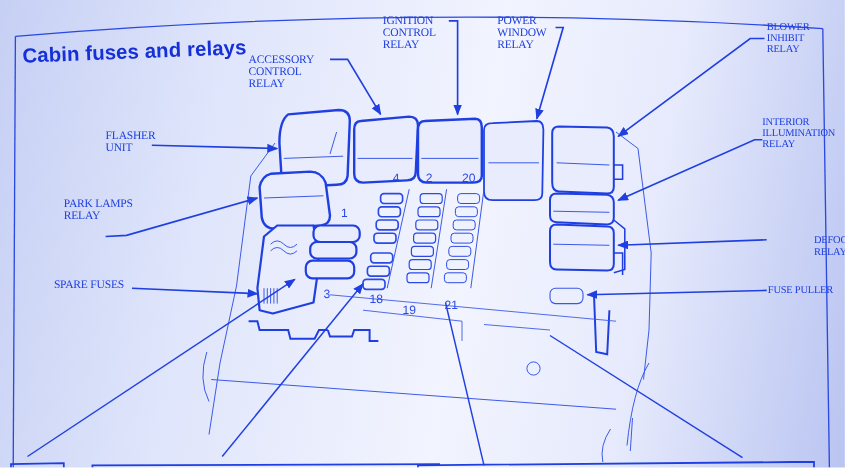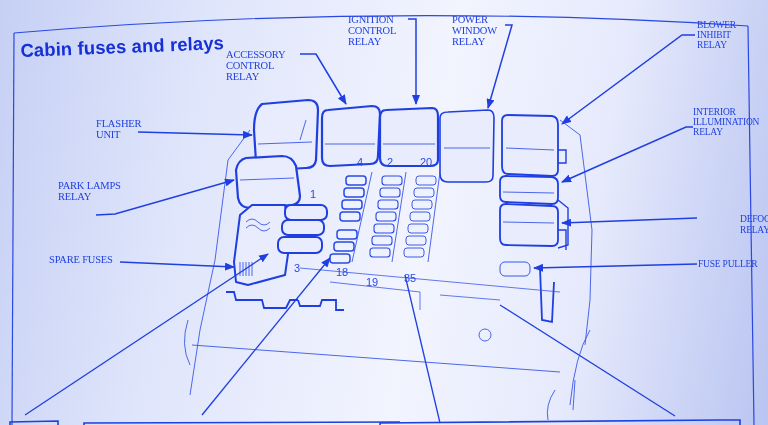--- a/index.html
+++ b/index.html
@@ -216,14 +216,14 @@
 RELAY</div>
   <div class="lbl" style="left:49px;top:254px">SPARE FUSES</div>
 
   <div class="num" style="left:310px;top:188px">1</div>
   <div class="num" style="left:294px;top:262px">3</div>
   <div class="num" style="left:357px;top:156px">4</div>
   <div class="num" style="left:336px;top:266px">18</div>
   <div class="num" style="left:387px;top:156px">2</div>
   <div class="num" style="left:366px;top:276px">19</div>
   <div class="num" style="left:420px;top:156px">20</div>
-  <div class="num" style="left:404px;top:272px">35</div>
+  <div class="num" style="left:404px;top:272px">21</div>
 </div>
 
 </body></html>

